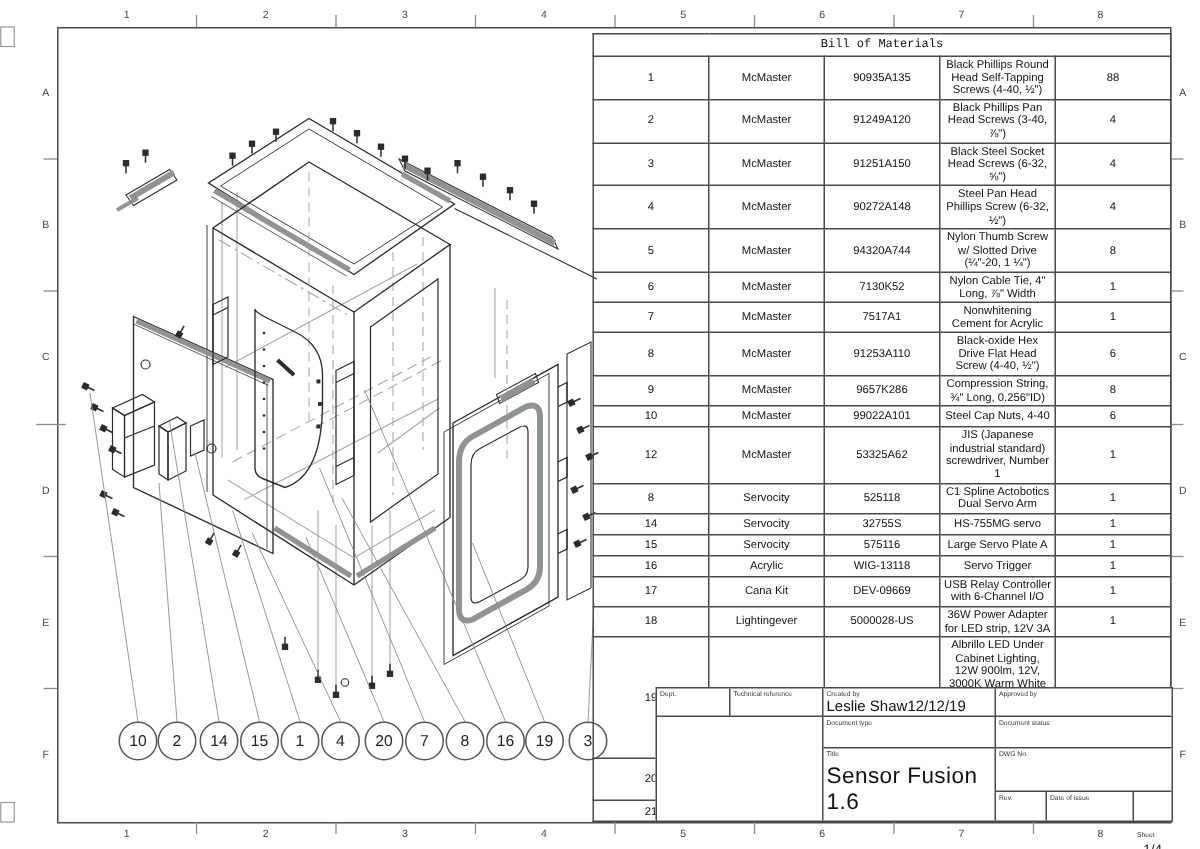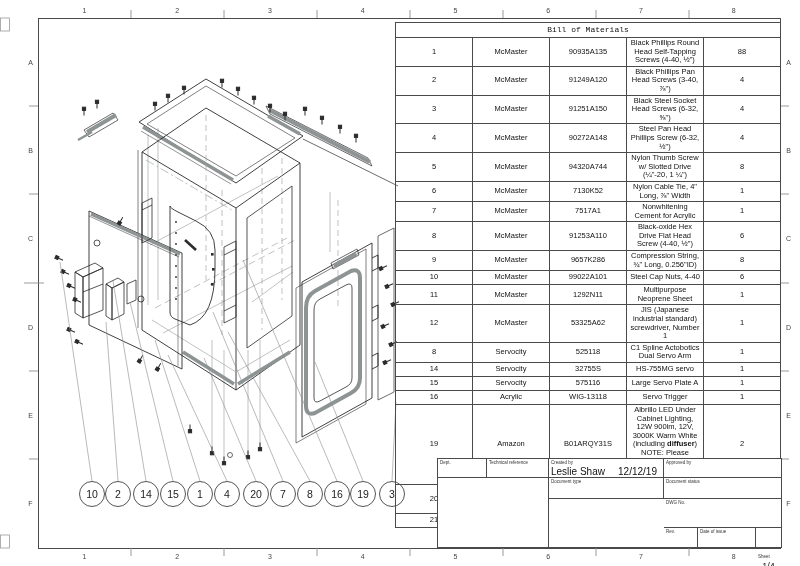--- a/index.html
+++ b/index.html
@@ -16,21 +16,21 @@
   table.bom{position:absolute;left:395px;top:22px;width:386px;border-collapse:collapse;
             font-size:7.5px;line-height:8.6px;text-align:center;color:#111;table-layout:fixed;}
   table.bom th,table.bom td{border:0.8px solid #4a4a4a;padding:1px 2px;font-weight:normal;vertical-align:middle;}
   table.bom th{font-size:8px;height:12px;font-family:Liberation Mono, monospace;}
   table.bom tr{height:14px;}
   td.c-n{width:22px;} td.c-vendor{width:44px;overflow-wrap:anywhere;}
   td.c-part{width:55px;overflow-wrap:anywhere;} td.c-desc{width:232px;} td.c-qty{width:15px;}
   
   .tblock{position:absolute;left:437px;top:458px;width:343px;height:88px;border:1px solid #4a4a4a;background:#fff;}
   .cell{position:absolute;box-sizing:border-box;font-size:4.5px;color:#333;padding:1px 2px;overflow:hidden;}
-  .val-name{font-size:10px;color:#111;margin-top:1px;display:flex;justify-content:space-between;padding-right:4px;}
+  .val-name{font-size:10px;color:#111;margin-top:1px;display:flex;justify-content:flex-start;padding-right:4px;}
   .val-title{font-size:15px;color:#111;margin-top:4px;letter-spacing:0.3px;}
   .val-sheet{font-size:9px;color:#111;text-align:center;margin-top:2px;}
   
   .balloon{position:absolute;top:481px;width:24px;height:24px;border:1px solid #555;border-radius:50%;
            background:#fff;display:flex;align-items:center;justify-content:center;font-size:10.5px;color:#222;}
   svg.draw{position:absolute;left:0;top:0;}
 </style>
 </head>
 <body>
 
@@ -380,27 +380,20 @@
         <td class="c-qty">8</td>
       </tr>
         <tr>
         <td class="c-n">10</td>
         <td class="c-vendor">McMaster</td>
         <td class="c-part">99022A101</td>
         <td class="c-desc">Steel Cap Nuts, 4-40</td>
         <td class="c-qty">6</td>
       </tr>
         <tr>
-        <td class="c-n">11</td>
-        <td class="c-vendor">McMaster</td>
-        <td class="c-part">1292N11</td>
-        <td class="c-desc">Multipurpose Neoprene Sheet</td>
-        <td class="c-qty">1</td>
-      </tr>
-        <tr>
         <td class="c-n">12</td>
         <td class="c-vendor">McMaster</td>
         <td class="c-part">53325A62</td>
         <td class="c-desc">JIS (Japanese industrial standard) screwdriver, Number 1</td>
         <td class="c-qty">1</td>
       </tr>
         <tr>
         <td class="c-n">8</td>
         <td class="c-vendor">Servocity</td>
         <td class="c-part">525118</td>
@@ -419,20 +412,34 @@
         <td class="c-vendor">Servocity</td>
         <td class="c-part">575116</td>
         <td class="c-desc">Large Servo Plate A</td>
         <td class="c-qty">1</td>
       </tr>
         <tr>
         <td class="c-n">16</td>
         <td class="c-vendor">Acrylic</td>
         <td class="c-part">WIG-13118</td>
         <td class="c-desc">Servo Trigger</td>
+        <td class="c-qty">1</td>
+      </tr>
+        <tr>
+        <td class="c-n">17</td>
+        <td class="c-vendor">Cana Kit</td>
+        <td class="c-part">DEV-09669</td>
+        <td class="c-desc">USB Relay Controller with 6-Channel I/O</td>
+        <td class="c-qty">1</td>
+      </tr>
+        <tr>
+        <td class="c-n">18</td>
+        <td class="c-vendor">Lightingever</td>
+        <td class="c-part">5000028-US</td>
+        <td class="c-desc">36W Power Adapter for LED strip, 12V 3A</td>
         <td class="c-qty">1</td>
       </tr>
         <tr>
         <td class="c-n">19</td>
         <td class="c-vendor">Amazon</td>
         <td class="c-part">B01ARQY31S</td>
         <td class="c-desc"><span>Albrillo LED Under Cabinet Lighting, 12W 900lm, 12V, 3000K Warm White (including </span><b>diffuser</b><span>) NOTE: Please purchase diffuser separately if it's not included.</span></td>
         <td class="c-qty">2</td>
       </tr>
         <tr>
@@ -458,20 +465,24 @@
     <div class="cell" style="left:0;top:19px;width:111px;height:69px;border-right:0.6px solid #4a4a4a;"></div>
 
     <div class="cell" style="left:111px;top:0;width:115px;height:19px;border-right:0.6px solid #4a4a4a;border-bottom:0.6px solid #4a4a4a;">
       <span>Created by</span>
       <div class="val-name">
         <span>Leslie Shaw</span>
         <span>12/12/19</span>
       </div>
     </div>
     <div class="cell" style="left:111px;top:19px;width:115px;height:21px;border-right:0.6px solid #4a4a4a;border-bottom:0.6px solid #4a4a4a;">Document type</div>
+    <div class="cell" style="left:111px;top:40px;width:115px;height:48px;border-right:0.6px solid #4a4a4a;">
+      <span>Title</span>
+      <div class="val-title">Sensor Fusion 1.6</div>
+    </div>
 
     <div class="cell" style="left:226px;top:0;width:117px;height:19px;border-bottom:0.6px solid #4a4a4a;">Approved by</div>
     <div class="cell" style="left:226px;top:19px;width:117px;height:21px;border-bottom:0.6px solid #4a4a4a;">Document status</div>
     <div class="cell" style="left:226px;top:40px;width:117px;height:29px;border-bottom:0.6px solid #4a4a4a;">DWG No.</div>
     <div class="cell" style="left:226px;top:69px;width:34px;height:19px;border-right:0.6px solid #4a4a4a;">Rev.</div>
     <div class="cell" style="left:260px;top:69px;width:58px;height:19px;border-right:0.6px solid #4a4a4a;">Date of issue</div>
     <div class="cell" style="left:318px;top:69px;width:25px;height:19px;margin-top:25px;">
       <span>Sheet</span>
       <div class="val-sheet">1/4</div>
     </div>

